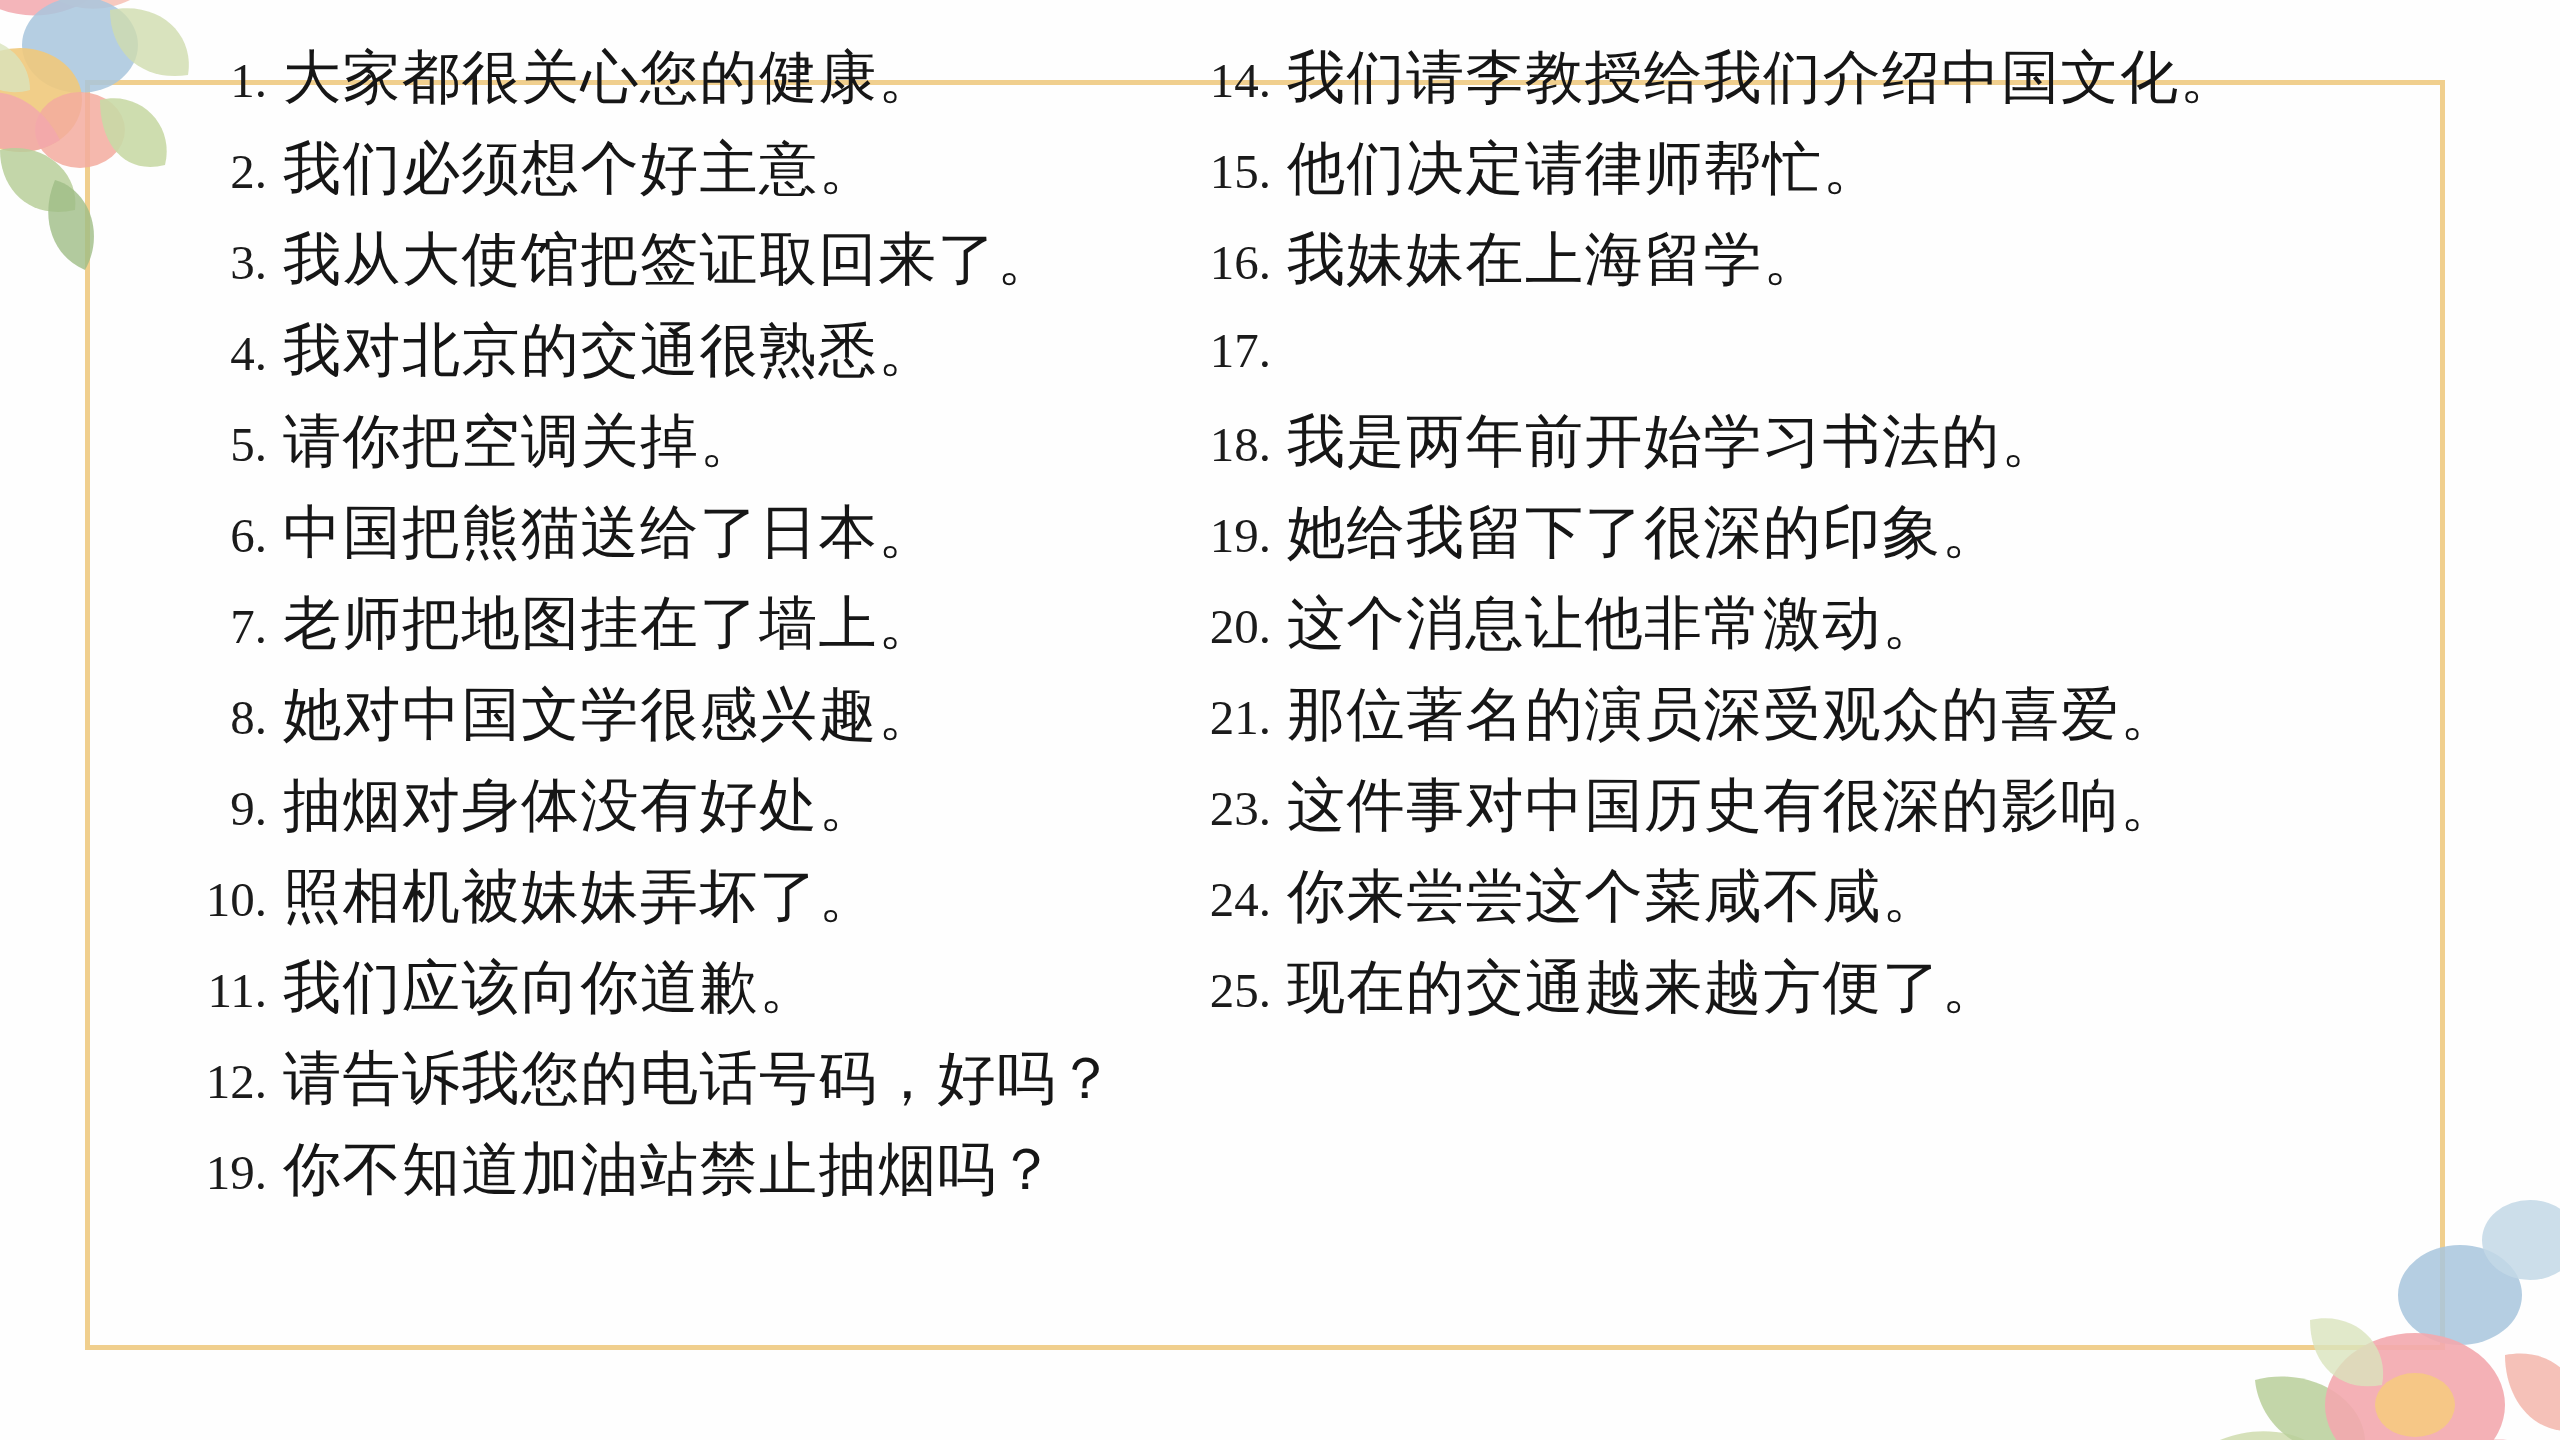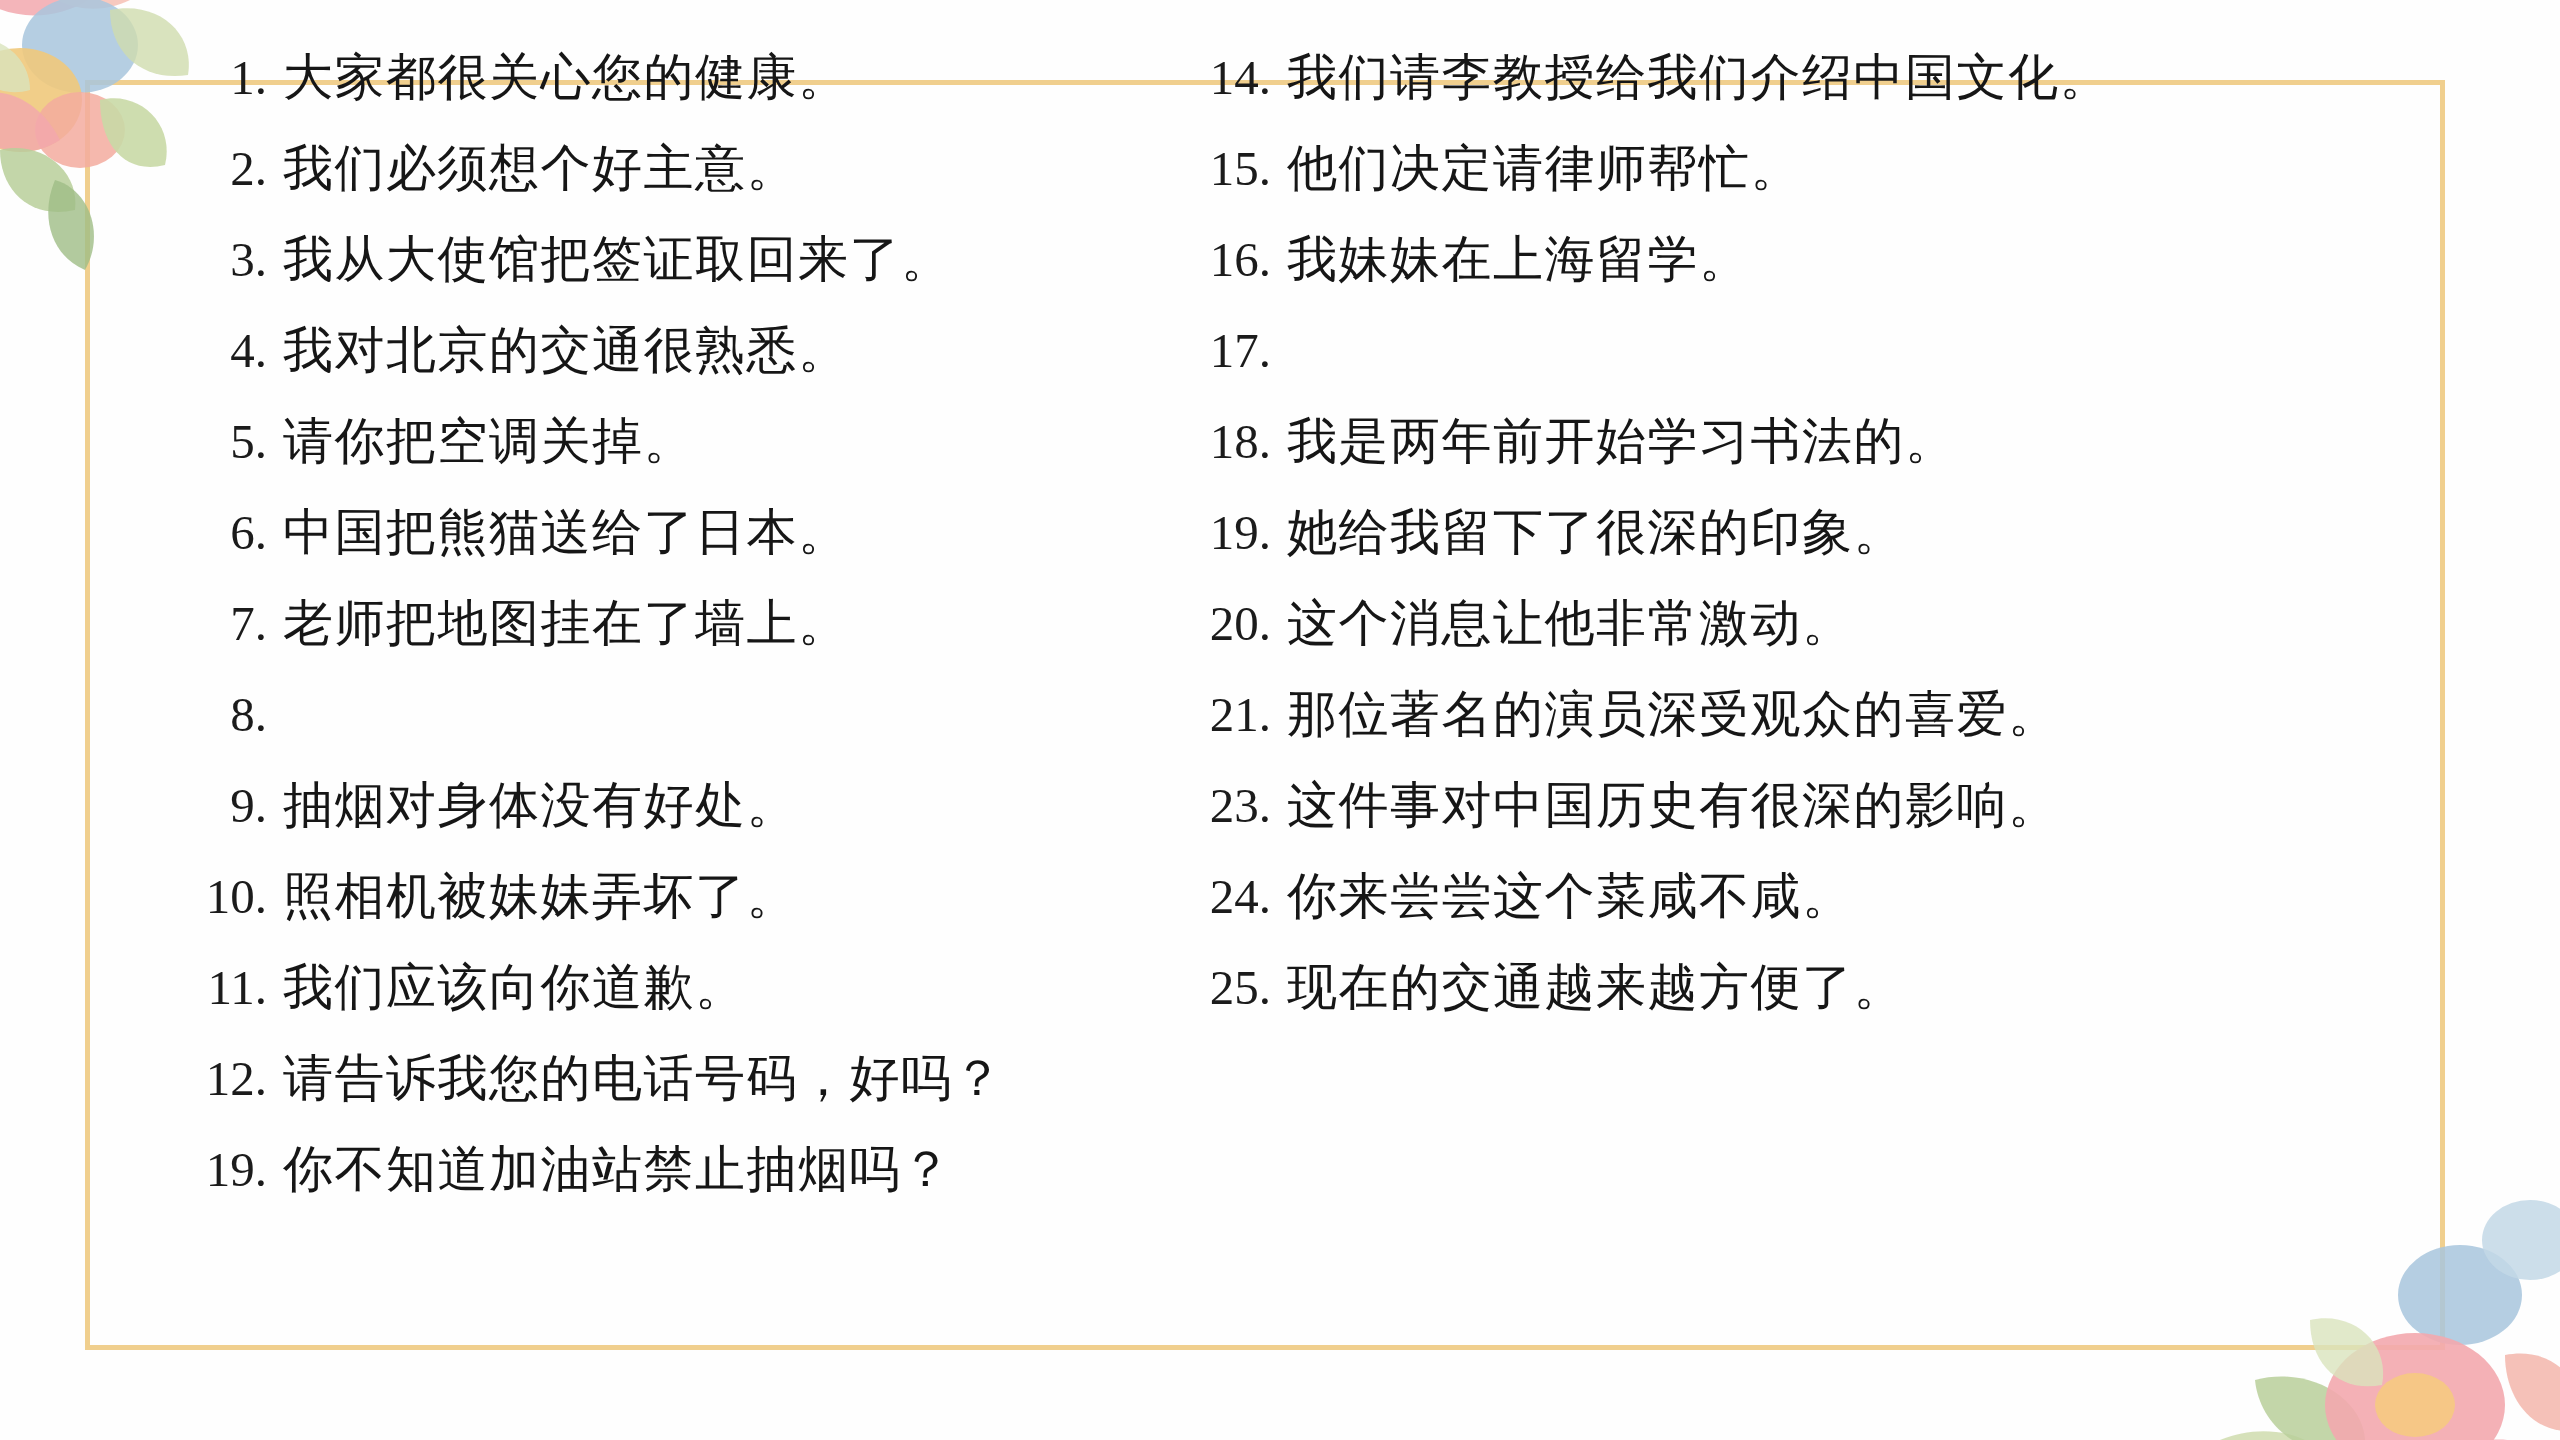--- a/index.html
+++ b/index.html
@@ -82,21 +82,21 @@
     font-size: 49px;
     color: #1b1b1b;
     font-family: "Liberation Serif", "DejaVu Serif", serif;
     letter-spacing: 0px;
   }
 
   .col-right .num { width: 106px; }
 
   .txt {
     flex: 0 0 auto;
-    font-size: 50px;
+    font-size: 58px;
     color: #161616;
     font-family: "DejaVu Serif", "Liberation Serif", serif;
     letter-spacing: 1.5px;
   }
 </style>
 </head>
 <body>
 
 <div class="page">
 
@@ -158,20 +158,21 @@
       <div class="line">
         <span class="num">6.</span>
         <span class="txt">中国把熊猫送给了日本。</span>
       </div>
       <div class="line">
         <span class="num">7.</span>
         <span class="txt">老师把地图挂在了墙上。</span>
       </div>
       <div class="line">
         <span class="num">8.</span>
+        <span class="txt">她对中国文学很感兴趣。</span>
       </div>
       <div class="line">
         <span class="num">9.</span>
         <span class="txt">抽烟对身体没有好处。</span>
       </div>
       <div class="line">
         <span class="num">10.</span>
         <span class="txt">照相机被妹妹弄坏了。</span>
       </div>
       <div class="line">

